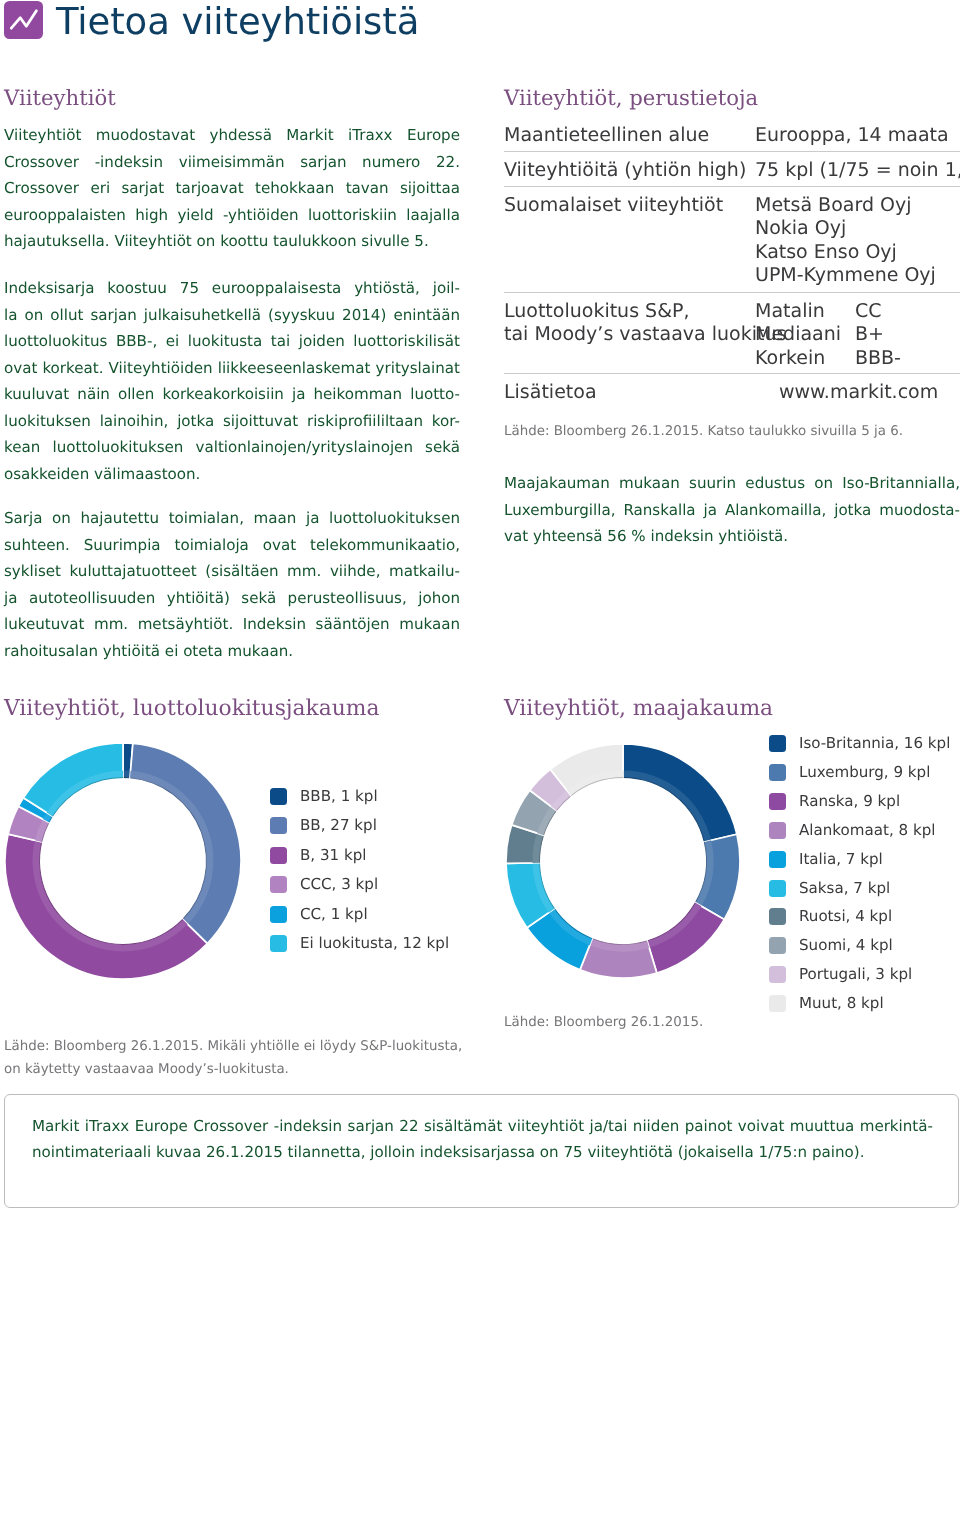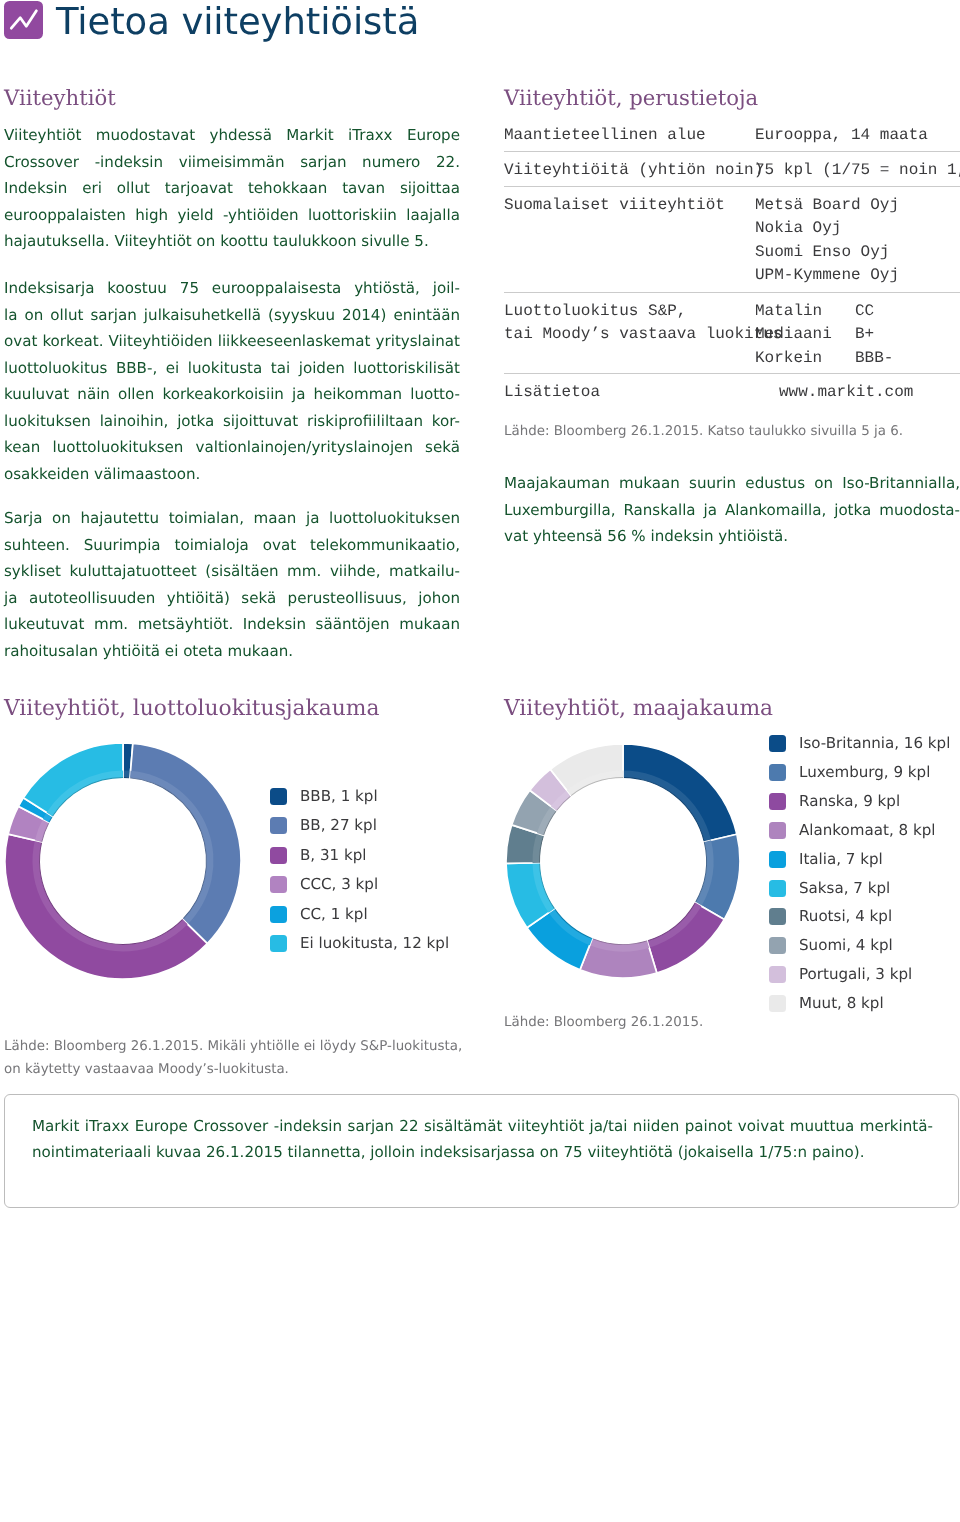--- a/index.html
+++ b/index.html
@@ -21,21 +21,21 @@
 
   
   .para{position:absolute;}
   .ln{font-size:15.1px;line-height:26.5px;color:#14532d;text-align:justify;
       text-align-last:justify;white-space:nowrap;}
   .ln.last{text-align-last:left;}
 
   
   #itable{position:absolute;left:504px;top:0;width:470px;height:420px;}
   .irow{position:absolute;left:0;width:470px;}
-  .icell{position:absolute;font-size:16px;line-height:25px;color:#3A3A3C;white-space:nowrap;font-family:Liberation Mono, monospace;}
+  .icell{position:absolute;font-size:19px;line-height:25px;color:#3A3A3C;white-space:nowrap;}
   .ikey{left:0;}
   .ival{left:251px;}
   .ival2{left:351px;}
   .irule{position:absolute;left:0;width:480px;height:1.3px;background:#cbcbcb;}
 
   
   .src{font-size:13.4px;color:#757578;line-height:22.5px;}
 
   
   .lg-item{position:absolute;left:0;height:20px;white-space:nowrap;}
@@ -60,29 +60,29 @@
       </svg>
     </div>
     <div class="hdr-title">Tietoa viiteyhtiöistä</div>
   </div>
 
   <div>
     <div class="sec-h" style="left:4px;top:84px;">Viiteyhtiöt</div>
     <div class="para" id="p1" style="left: 4px; top: 122px; width: 456px;">
         <div class="ln">Viiteyhtiöt muodostavat yhdessä Markit iTraxx Europe</div>
         <div class="ln">Crossover -indeksin viimeisimmän sarjan numero 22.</div>
-        <div class="ln">Indeksin eri ollut tarjoavat tehokkaan tavan sijoittaa</div>
+        <div class="ln">Crossover eri sarjat tarjoavat tehokkaan tavan sijoittaa</div>
         <div class="ln">eurooppalaisten high yield -yhtiöiden luottoriskiin laajalla</div>
         <div class="ln last">hajautuksella. Viiteyhtiöt on koottu taulukkoon sivulle 5.</div>
       </div>
     <div class="para" id="p2" style="left: 4px; top: 275px; width: 456px;">
         <div class="ln">Indeksisarja koostuu 75 eurooppalaisesta yhtiöstä, joil-</div>
         <div class="ln">la on ollut sarjan julkaisuhetkellä (syyskuu 2014) enintään</div>
+        <div class="ln">luottoluokitus BBB-, ei luokitusta tai joiden luottoriskilisät</div>
         <div class="ln">ovat korkeat. Viiteyhtiöiden liikkeeseenlaskemat yrityslainat</div>
-        <div class="ln">luottoluokitus BBB-, ei luokitusta tai joiden luottoriskilisät</div>
         <div class="ln">kuuluvat näin ollen korkeakorkoisiin ja heikomman luotto-</div>
         <div class="ln">luokituksen lainoihin, jotka sijoittuvat riskiprofiililtaan kor-</div>
         <div class="ln">kean luottoluokituksen valtionlainojen/yrityslainojen sekä</div>
         <div class="ln last">osakkeiden välimaastoon.</div>
       </div>
     <div class="para" id="p3" style="left: 4px; top: 505px; width: 456px;">
         <div class="ln">Sarja on hajautettu toimialan, maan ja luottoluokituksen</div>
         <div class="ln">suhteen. Suurimpia toimialoja ovat telekommunikaatio,</div>
         <div class="ln">sykliset kuluttajatuotteet (sisältäen mm. viihde, matkailu-</div>
         <div class="ln">ja autoteollisuuden yhtiöitä) sekä perusteollisuus, johon</div>
@@ -92,28 +92,28 @@
   </div>
 
   <div>
     <div class="sec-h" style="left:504px;top:84px;">Viiteyhtiöt, perustietoja</div>
     <div id="itable">
         <div class="irow" style="top: 123px; height: 28px;">
           <div class="icell ikey" style="top: 0px;">Maantieteellinen alue</div>
           <div class="icell ival" style="top: 0px;">Eurooppa, 14 maata</div>
         </div>
         <div class="irow" style="top: 158px; height: 28px;">
-          <div class="icell ikey" style="top: 0px;">Viiteyhtiöitä (yhtiön noin)</div>
+          <div class="icell ikey" style="top: 0px;">Viiteyhtiöitä (yhtiön high)</div>
           <div class="icell ival" style="top: 0px;">75 kpl (1/75 = noin 1,33 %)</div>
         </div>
         <div class="irow" style="top: 193px; height: 99px;">
           <div class="icell ikey" style="top: 0px;">Suomalaiset viiteyhtiöt</div>
           <div class="icell ival" style="top: 0px;">Metsä Board Oyj</div>
           <div class="icell ival" style="top: 23.4px;">Nokia Oyj</div>
-          <div class="icell ival" style="top: 46.8px;">Suomi Enso Oyj</div>
+          <div class="icell ival" style="top: 46.8px;">Katso Enso Oyj</div>
           <div class="icell ival" style="top: 70.2px;">UPM-Kymmene Oyj</div>
         </div>
         <div class="irow" style="top: 299px; height: 74px;">
           <div class="icell ikey" style="top: 0px;">Luottoluokitus S&amp;P,</div>
           <div class="icell ikey" style="top: 23.4px;">tai Moody’s vastaava luokitus</div>
           <div class="icell ival" style="top: 0px;">Matalin</div>
           <div class="icell ival2" style="top: 0px;">CC</div>
           <div class="icell ival" style="top: 23.4px;">Mediaani</div>
           <div class="icell ival2" style="top: 23.4px;">B+</div>
           <div class="icell ival" style="top: 46.8px;">Korkein</div>

